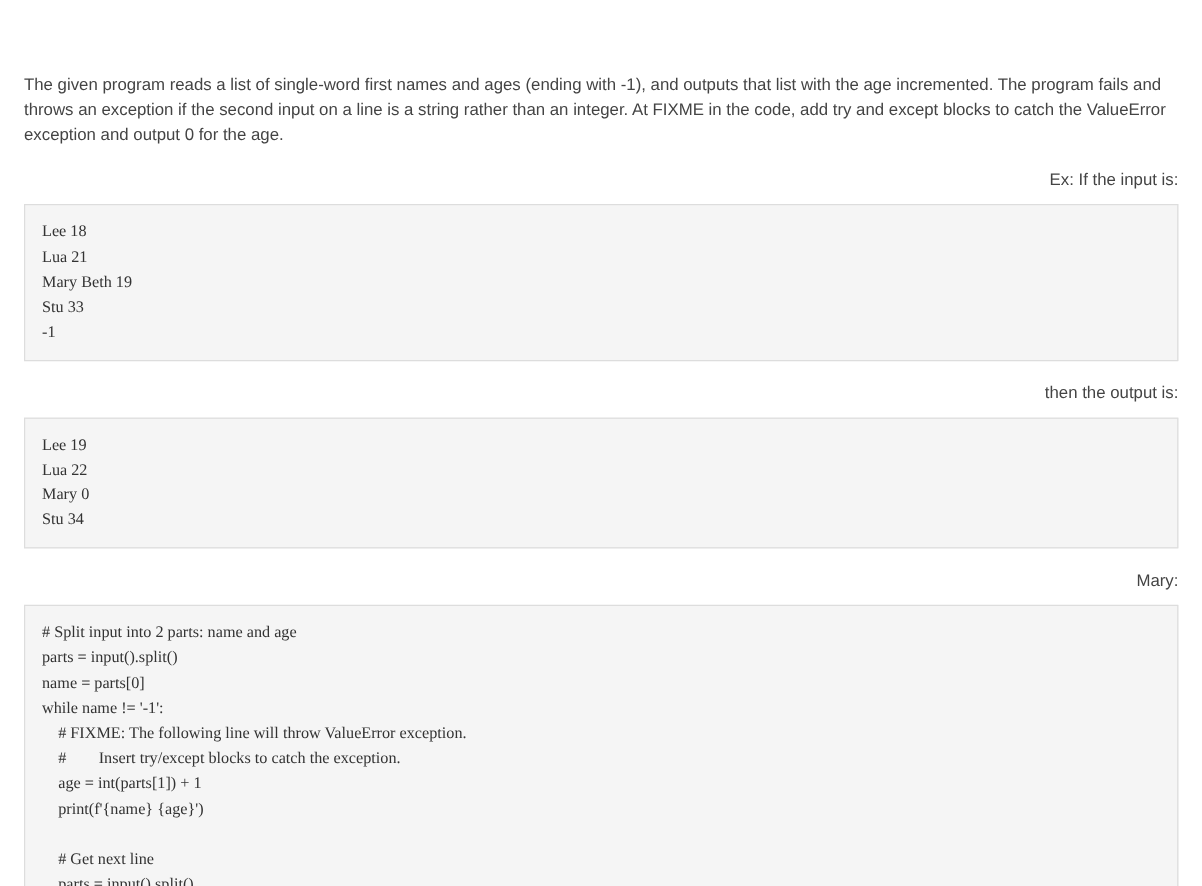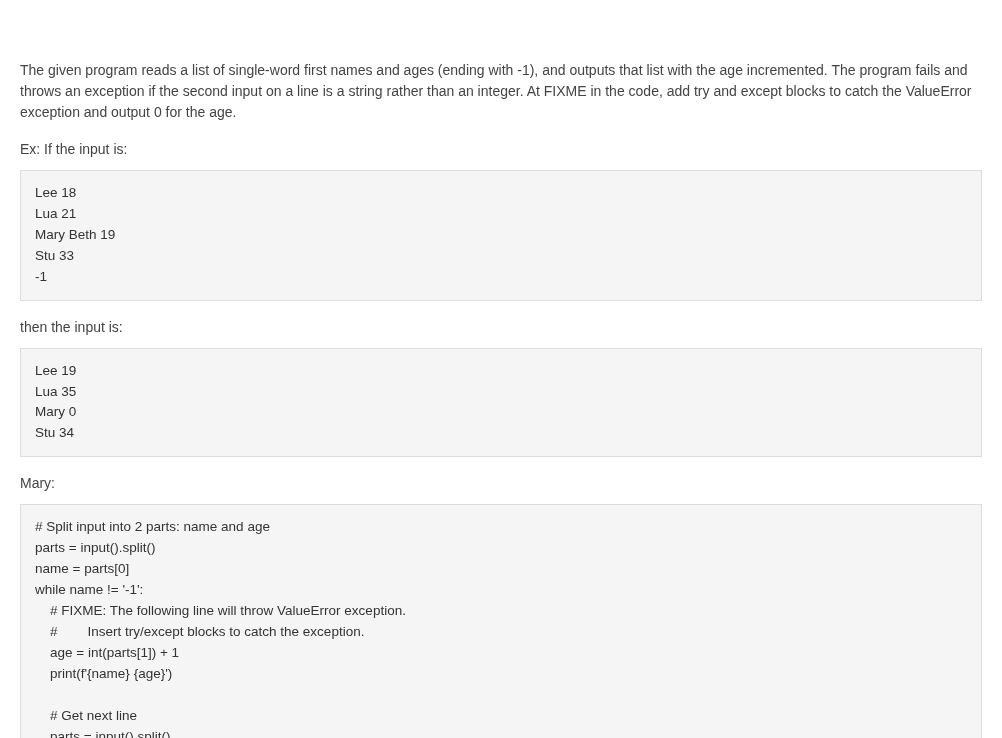--- a/index.html
+++ b/index.html
@@ -16,50 +16,51 @@
       line-height: 1.5;
     }
     .description {
       margin-bottom: 14px;
       color: #444;
       margin-top: 44px;
     }
     .label {
       margin: 16px 0 10px 0;
       color: #444;
+      text-align: right;
     }
     .code-block {
       background: #f5f5f5;
       border: 1px solid #ddd;
       padding: 12px 14px;
-      font-family: Liberation Sans, sans-serif;
+      font-family: Liberation Serif, serif;
       font-size: 13.5px;
       white-space: pre;
       color: #333;
       line-height: 1.55;
       margin-bottom: 4px;
     }
   </style>
 </head>
 <body>
 
 <p class="description">The given program reads a list of single-word first names and ages (ending with -1), and outputs that list with the age incremented. The program fails and throws an exception if the second input on a line is a string rather than an integer. At FIXME in the code, add try and except blocks to catch the ValueError exception and output 0 for the age.</p>
 
 <p class="label">Ex: If the input is:</p>
 
 <div class="code-block">Lee 18
 Lua 21
 Mary Beth 19
 Stu 33
 -1</div>
 
-<p class="label">then the input is:</p>
+<p class="label">then the output is:</p>
 
 <div class="code-block">Lee 19
-Lua 35
+Lua 22
 Mary 0
 Stu 34</div>
 
 <p class="label">Mary:</p>
 
 <div class="code-block"># Split input into 2 parts: name and age
 parts = input().split()
 name = parts[0]
 while name != '-1':
     # FIXME: The following line will throw ValueError exception.

